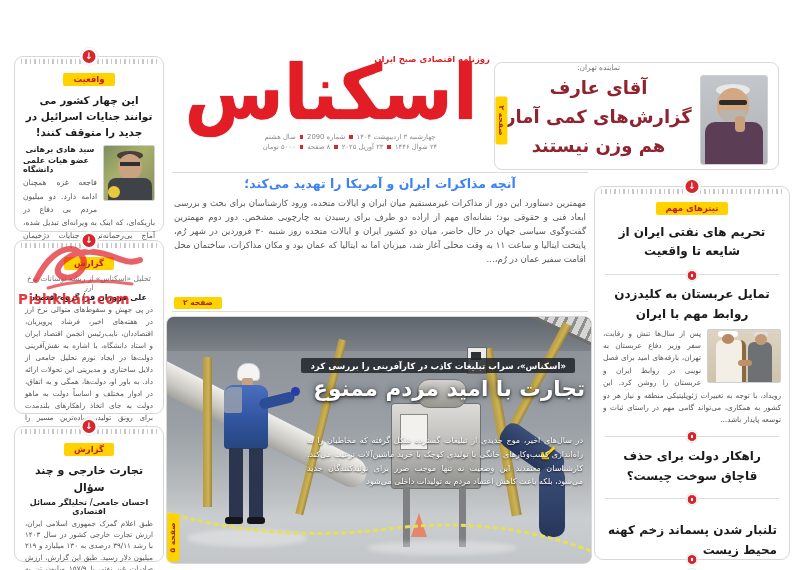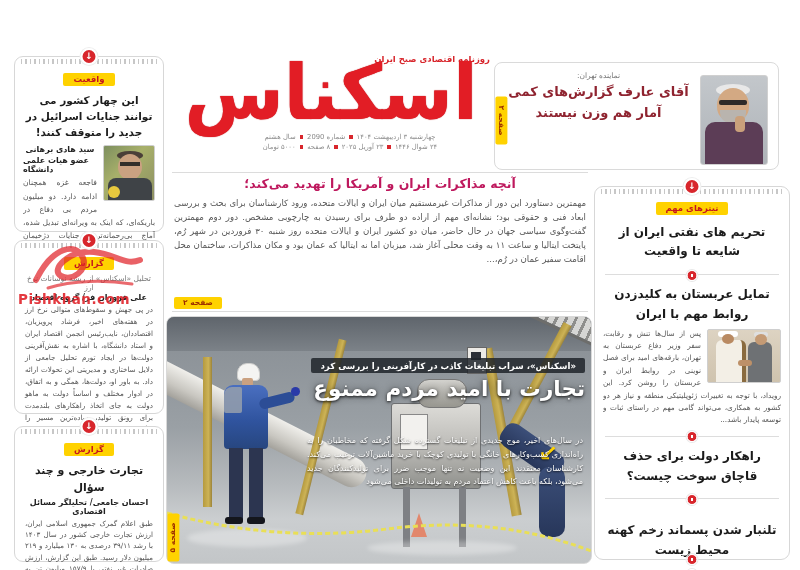--- a/index.html
+++ b/index.html
@@ -22,21 +22,21 @@
     width:13px;height:13px;border-radius:50%;background:#d8262c;border:2px solid #fff;
     color:#fff;font-size:9px;line-height:13px;text-align:center;font-weight:bold;
     box-shadow:0 0 0 1px #eee;z-index:3;
   }
   .lbl{
     display:inline-block;background:#ffd200;color:#c5161d;font-weight:bold;
     font-size:8.5px;padding:1.5px 10px;border-radius:2px;margin:2px auto 4px auto;
   }
   .h-black{color:#1c1c1c;font-weight:bold;font-size:11px;line-height:1.55;margin:2px 2px 4px 2px;}
   .h-red{color:#c5161d;font-weight:bold;font-size:10.5px;line-height:1.55;margin:1px 2px 3px 2px;}
-  .h-maroon{color:#8f2430;font-weight:bold;font-size:13px;line-height:1.6;margin:2px 0 0 0;}
+  .h-maroon{color:#8f2430;font-weight:bold;font-size:18px;line-height:1.6;margin:2px 0 0 0;}
   .kick-sm{color:#777;font-size:7.5px;margin:0 0 1px 0;}
   .byline{color:#222;font-weight:bold;font-size:8px;margin:1px 0 2px 0;}
   .body-sm{color:#555;font-size:7.6px;line-height:1.75;text-align:justify;margin:0 2px;}
   .readmore{color:#333;font-weight:bold;font-size:7.5px;margin-top:4px;}
   .readmore::before{content:"";display:inline-block;width:5px;height:5px;border-radius:50%;
     background:#d8262c;margin-left:4px;vertical-align:middle;}
   .ytab{
     display:inline-block;background:#ffd200;color:#9c2d00;font-weight:bold;
     font-size:7.5px;padding:1.5px 9px;border-radius:2px;
   }
@@ -49,32 +49,32 @@
     border:1.5px solid #fff;box-shadow:0 0 0 1px #e8e8e8;
   }
   
   .logo{color:#e21d25;font-weight:bold;letter-spacing:-2px;transform:scaleY(1.06);
     text-shadow:0 0 1px #b3070e;}
   .tagline{color:#d8262c;font-size:8.5px;font-weight:bold;direction:rtl;text-align:center;}
   .dateline{direction:rtl;display:flex;justify-content:center;align-items:center;
     color:#8a8a8a;font-size:6.8px;gap:4px;}
   .sq{width:3.5px;height:3.5px;background:#d8262c;display:inline-block;}
   
-  .lead-kicker{color:#be185d;font-weight:bold;font-size:12.5px;text-align:center;direction:rtl;}
+  .lead-kicker{color:#3b82f6;font-weight:bold;font-size:12.5px;text-align:center;direction:rtl;}
   .lead-headline{color:#0f0f0f;font-weight:bold;font-size:37px;text-align:center;direction:rtl;
     white-space:nowrap;letter-spacing:-1px;}
   .lead-body{color:#555;font-size:8.6px;line-height:1.62;text-align:justify;direction:rtl;}
   .hline{position:absolute;height:1px;background:#dcdcdc;}
   
   .photo{
     position:absolute;left:166px;top:316px;width:424px;height:246px;border-radius:8px;
     overflow:hidden;background:linear-gradient(180deg,#878d93 0%,#9aa0a5 45%,#b6babd 68%,#cbced0 82%,#c3c6c8 100%);
     border:1px solid #d9d9d9;
   }
-  .ph-kicker{position:absolute;right:6px;top:41px;background:rgba(32,36,42,.85);color:#fff;
+  .ph-kicker{position:absolute;right:16px;top:41px;background:rgba(32,36,42,.85);color:#fff;
     font-size:8.6px;font-weight:bold;padding:2.5px 9px;border-radius:2px;direction:rtl;}
   .ph-headline{position:absolute;right:6px;top:59px;color:#fff;font-weight:bold;font-size:21.5px;
     direction:rtl;white-space:nowrap;text-shadow:0 1px 3px rgba(0,0,0,.85),0 0 8px rgba(0,0,0,.4);}
   .ph-body{position:absolute;right:8px;top:117px;width:276px;color:#fff;font-size:8px;
     line-height:1.72;text-align:justify;direction:rtl;text-shadow:0 1px 2px rgba(0,0,0,.8);}
   .ph-arrow{position:absolute;right:34px;top:124px;color:#ffd200;font-size:22px;font-weight:bold;
     text-shadow:0 1px 2px rgba(0,0,0,.6);transform:scaleX(1.1);}
   
   .sc{position:absolute;}
   .ceil{left:0;top:0;width:100%;height:34px;background:linear-gradient(180deg,#5f656c,#7c8288);}
@@ -205,21 +205,21 @@
 
 <div class="abs" style="left:494px;top:62px;width:285px;height:108px;background:#fff;border:1.5px solid #dadada;border-radius:8px;box-sizing:border-box;direction:rtl;">
   <div class="aref-ph">
     <div class="hair"></div>
       <div class="head"></div>
     <div class="glasses"></div>
       <div class="beard"></div>
     <div class="torso"></div>
       <div class="hand"></div>
   </div>
-  <div class="abs" style="right:86px;left:10px;top:8px;text-align:center;">
+  <div class="abs" style="right:86px;left:10px;top:0;text-align:center;">
     <div class="kick-sm">نماینده تهران:</div>
     <div class="h-maroon">آقای عارف گزارش‌های کمی آمار هم وزن نیستند</div>
   </div>
   <div class="vtab" style="left:-14px;top:48px;transform:rotate(90deg);">
     <span class="ytab">صفحه ۲</span>
   </div>
 </div>
 
 <div class="hline" style="left:172px;top:172px;width:416px;"></div>
 <div class="abs" style="left:172px;top:176px;width:416px;height:132px;">
@@ -304,21 +304,21 @@
   <div class="dotsep" style="margin-top:9px;">
       <div class="dot"></div>
     </div>
 
   <div class="t-title" style="margin-top:10px;">راهکار دولت برای حذف قاچاق سوخت چیست؟</div>
 
   <div class="dotsep" style="margin-top:12px;">
       <div class="dot"></div>
     </div>
 
-  <div class="t-title" style="margin-top:22px;">تلنبار شدن پسماند زخم کهنه محیط زیست</div>
+  <div class="t-title" style="margin-top:22px;text-align:right;">تلنبار شدن پسماند زخم کهنه محیط زیست</div>
 
   <div class="dotsep" style="margin-top:12px;">
       <div class="dot"></div>
     </div>
 
   
 
   <div class="enddot" style="top:auto;bottom:-5.5px;"></div>
 </div>
 

